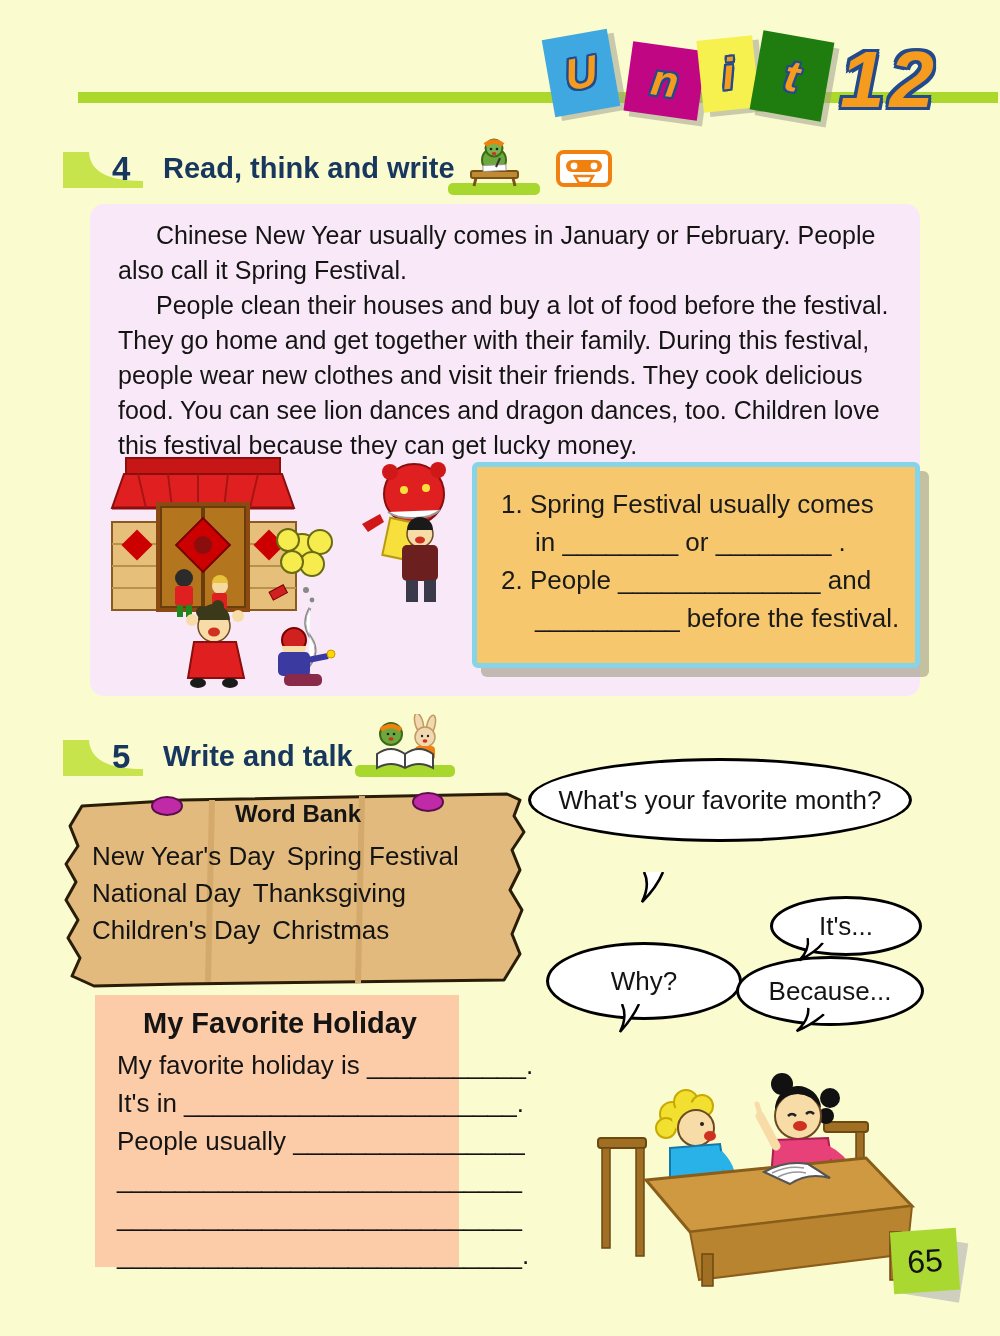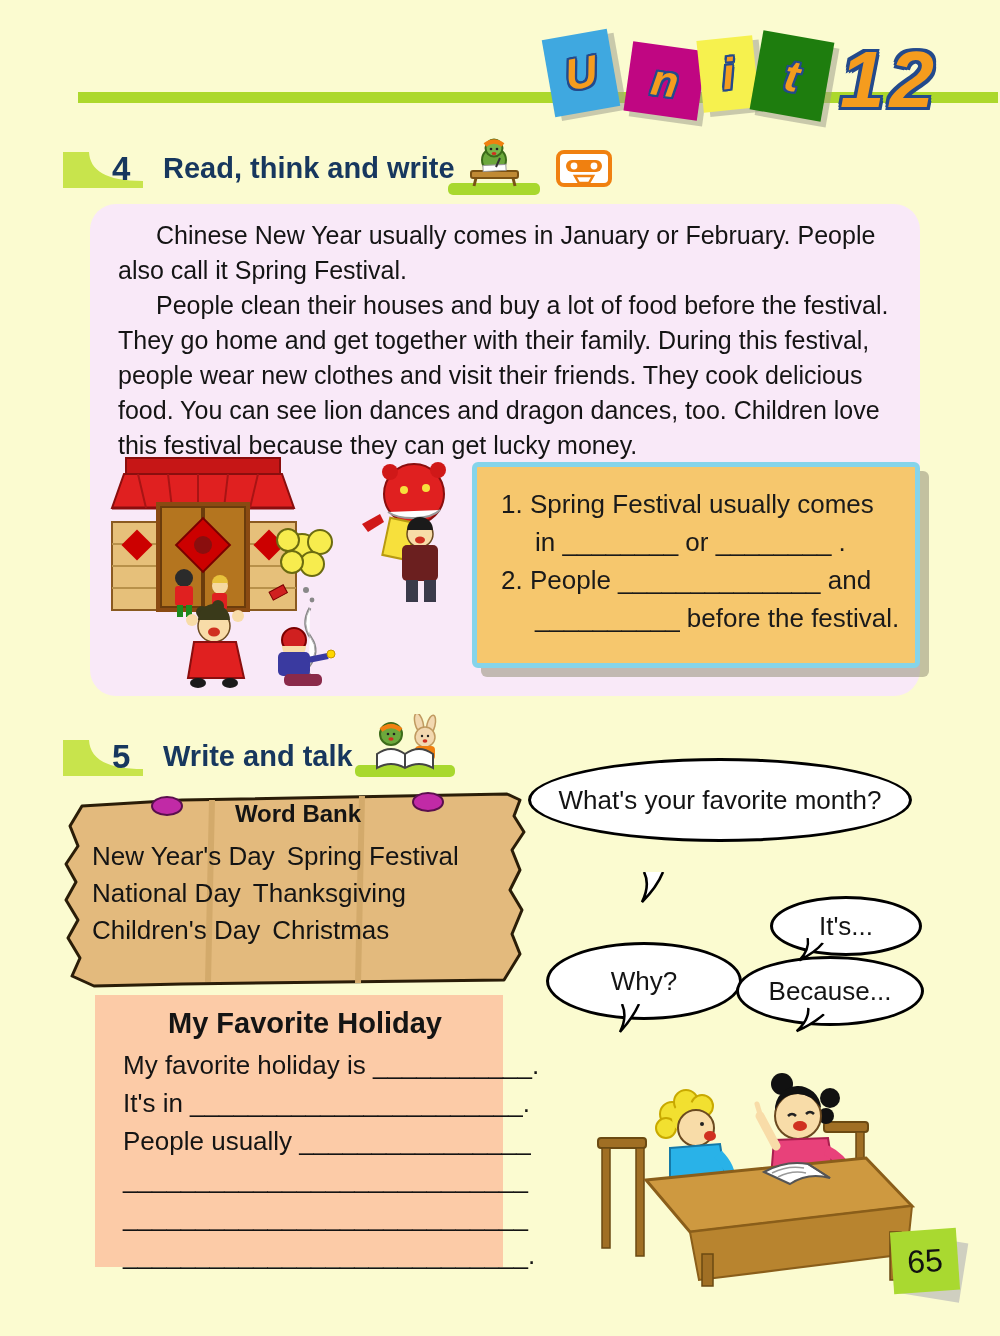--- a/index.html
+++ b/index.html
@@ -22,21 +22,21 @@
         font-size:80px;letter-spacing:5px;color:#F59C1E;
         text-shadow:3px 0 #234A8C,-3px 0 #234A8C,0 3px #234A8C,0 -3px #234A8C,
                     3px 3px #234A8C,-3px -3px #234A8C,3px -3px #234A8C,-3px 3px #234A8C;}
 
   
   .sec-num{font-weight:bold;font-size:33px;color:#17375E;}
   .sec-title{font-weight:bold;font-size:29px;color:#17375E;white-space:nowrap;}
 
   
   .passage{position:absolute;left:90px;top:204px;width:830px;height:492px;
-        background:#F9E9F8;border-radius:26px;}
+        background:#F9E9F8;border-radius:14px;}
   .passage-text{padding:14px 28px 0 28px;font-size:25px;line-height:35px;}
   .passage-text p{margin:0;text-indent:38px;}
 
   
   .qbox{position:absolute;left:472px;top:462px;width:448px;height:206px;background:#F6C76D;
         border:5px solid #85D4EA;border-radius:6px;box-sizing:border-box;
         box-shadow:9px 9px 0 rgba(150,145,120,.55);padding:18px 0 0 24px;}
   .qline{font-size:26px;line-height:38px;color:#1a1a1a;}
   .qline.indent{padding-left:34px;}
 
@@ -44,22 +44,22 @@
   .wb-text{position:absolute;left:92px;top:800px;width:412px;}
   .wb-title{text-align:center;font-weight:bold;font-size:24px;margin-bottom:10px;}
   .wb-row{display:flex;gap:12px;font-size:26px;line-height:37px;white-space:nowrap;}
 
   
   .bubble{position:absolute;background:#fff;border:3px solid #000;border-radius:50%;
         display:flex;align-items:center;justify-content:center;font-size:26px;z-index:2;}
   .tail{position:absolute;z-index:3;}
 
   
-  .form-box{position:absolute;left:95px;top:995px;width:408px;height:272px;background:#FCCBA7;
-        padding:10px 0 0 28px;box-sizing:border-box;}
+  .form-box{position:absolute;left:95px;top:995px;width:364px;height:272px;background:#FCCBA7;
+        padding:10px 0 0 22px;box-sizing:border-box;}
   .form-title{text-align:center;font-weight:bold;font-size:29px;margin:2px 16px 6px 0;}
   .form-line{font-size:26px;line-height:38px;white-space:nowrap;}
 
   
   .badge-shadow{position:absolute;left:900px;top:1238px;width:64px;height:60px;
         background:#CFCFC0;transform:rotate(9deg);}
   .badge{position:absolute;left:892px;top:1230px;width:66px;height:62px;background:#A9D930;
         transform:rotate(-4deg);display:flex;align-items:center;justify-content:center;
         font-size:32px;color:#111;}
 </style>

